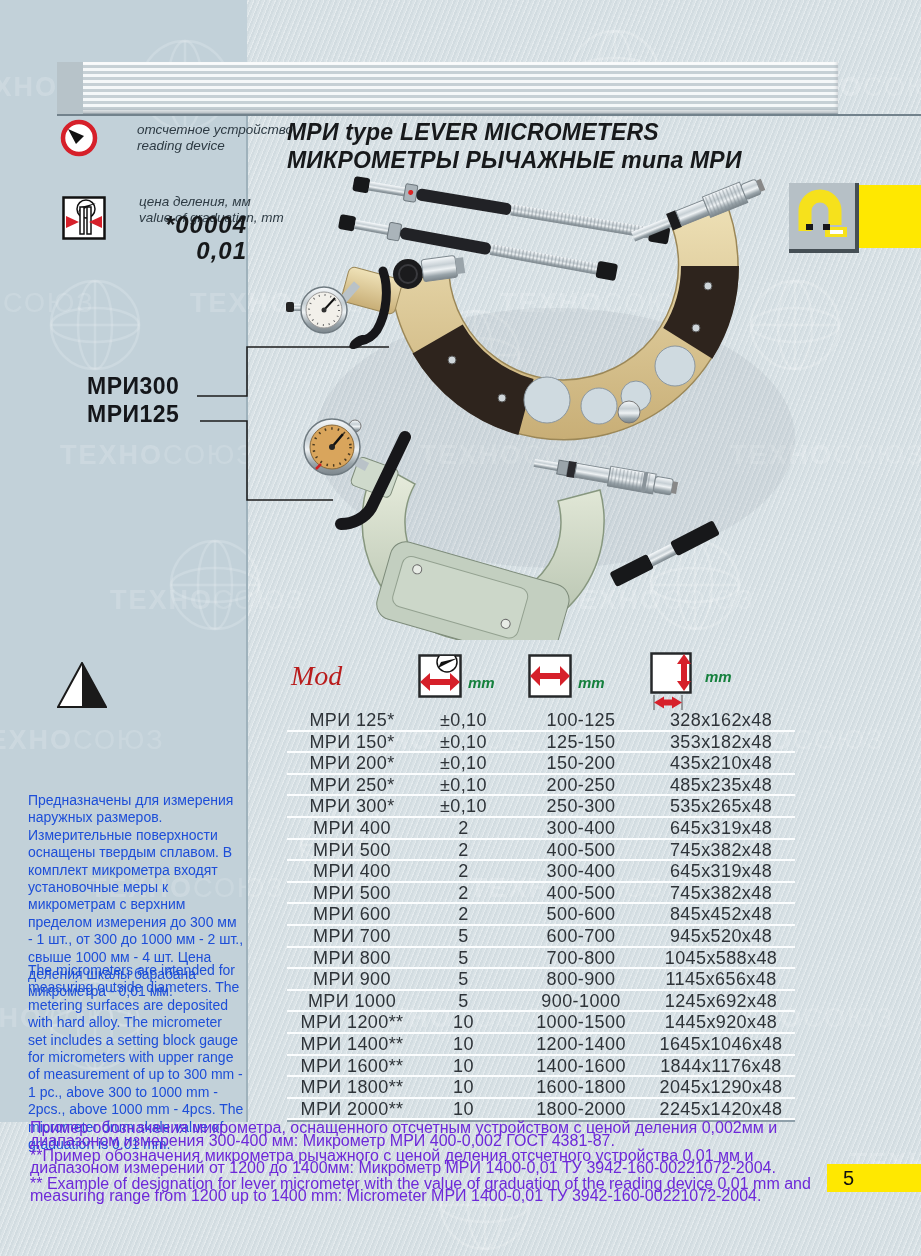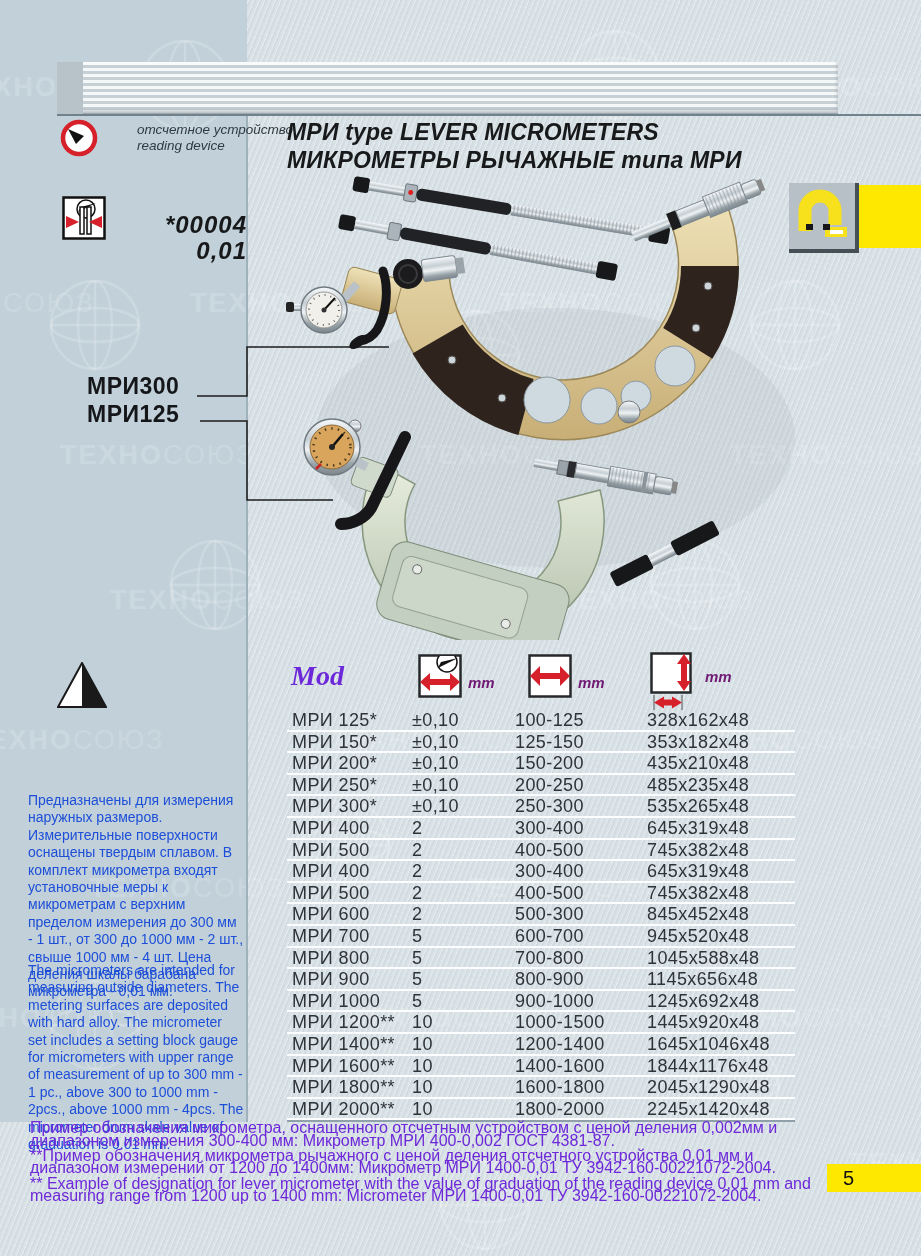--- a/index.html
+++ b/index.html
@@ -33,27 +33,27 @@
   .callout{position:absolute;font-size:23px;font-weight:bold;color:#14161a;letter-spacing:.5px;}
   
   .desc{position:absolute;left:28px;width:216px;font-size:14px;line-height:17.4px;color:#1d4ed8;}
   
   .mtitle{position:absolute;left:287px;top:118px;font-size:23px;line-height:28px;
         font-weight:bold;font-style:italic;color:#17191b;letter-spacing:.2px;}
   
   .tbl{position:absolute;left:287px;top:652px;width:508px;}
   .tbl-head{position:relative;height:58px;}
   .mod{position:absolute;left:4px;top:8px;font-family:"Liberation Serif",serif;
-        font-style:italic;font-weight:bold;font-size:28px;color:#6d28d9;}
+        font-style:italic;font-weight:normal;font-size:28px;color:#b91c1c;}
   .hicon{position:absolute;top:2px;}
-  .mm{position:absolute;font-size:15px;font-style:italic;font-weight:bold;color:#701a75;}
+  .mm{position:absolute;font-size:15px;font-style:italic;font-weight:bold;color:#15803d;}
   .t-rows{border-bottom:2px solid #8fa0aa;}
   .t-row{display:grid;grid-template-columns:125px 103px 132px 148px;align-items:center;
         height:19.6px;border-bottom:2px solid #fbfdfe;
-        font-size:18px;letter-spacing:.4px;color:#2e3338;}
+        font-size:18px;letter-spacing:.4px;color:#2e3338;text-align:center;}
   .t-row span:first-child{padding-left:5px;}
   
   .fns{position:absolute;left:30px;top:1122px;width:795px;font-size:16px;line-height:12.6px;color:#6d28d9;}
   .fn{margin-bottom:2.6px;}
   
   .pnum-band{position:absolute;left:827px;top:1164px;width:94px;height:28px;background:#ffe800;}
   .pnum{position:absolute;left:16px;top:3px;font-size:20px;color:#111;}
   .abs{position:absolute;}
 </style>
 </head>
@@ -217,20 +217,24 @@
 
   <svg class="abs" style="left:62px;top:196px" width="44" height="44" viewBox="0 0 44 44">
     <rect x="1.5" y="1.5" width="41" height="41" fill="#fff" stroke="#111" stroke-width="2.5"></rect>
     <circle cx="24" cy="13" r="9" fill="#fff" stroke="#111" stroke-width="1.5"></circle>
     <polygon points="16,16 34,7 19,11" fill="#111"></polygon>
     <rect x="18" y="11" width="4" height="27" fill="#fff" stroke="#111" stroke-width="1.5"></rect>
     <rect x="25" y="11" width="4" height="27" fill="#fff" stroke="#111" stroke-width="1.5"></rect>
     <polygon points="4,20 17,26 4,32" fill="#d6202a"></polygon>
     <polygon points="40,20 27,26 40,32" fill="#d6202a"></polygon>
   </svg>
+  <div class="leg-label" style="left:110px;top:194px">
+    <div>цена деления, мм</div>
+    <div>value of graduation, mm</div>
+  </div>
   <div class="leg-vals">
     <div>*00004</div>
     <div>0,01</div>
   </div>
 
   <div class="callout" style="left:87px;top:373px">МРИ300</div>
   <div class="callout" style="left:87px;top:401px">МРИ125</div>
   <svg class="abs" style="left:0;top:0;pointer-events:none" width="921" height="1256">
     <path d="M197,396 H247 V347 H389" fill="none" stroke="#1c1c1c" stroke-width="1.5"></path>
     <path d="M200,421 H247 V500 H333" fill="none" stroke="#1c1c1c" stroke-width="1.5"></path>
@@ -465,21 +469,21 @@
         </div>
         <div class="t-row">
           <span>МРИ 500</span>
           <span>2</span>
           <span>400-500</span>
           <span>745x382x48</span>
         </div>
         <div class="t-row">
           <span>МРИ 600</span>
           <span>2</span>
-          <span>500-300</span>
+          <span>500-600</span>
           <span>845x452x48</span>
         </div>
         <div class="t-row">
           <span>МРИ 700</span>
           <span>5</span>
           <span>600-700</span>
           <span>945x520x48</span>
         </div>
         <div class="t-row">
           <span>МРИ 800</span>

